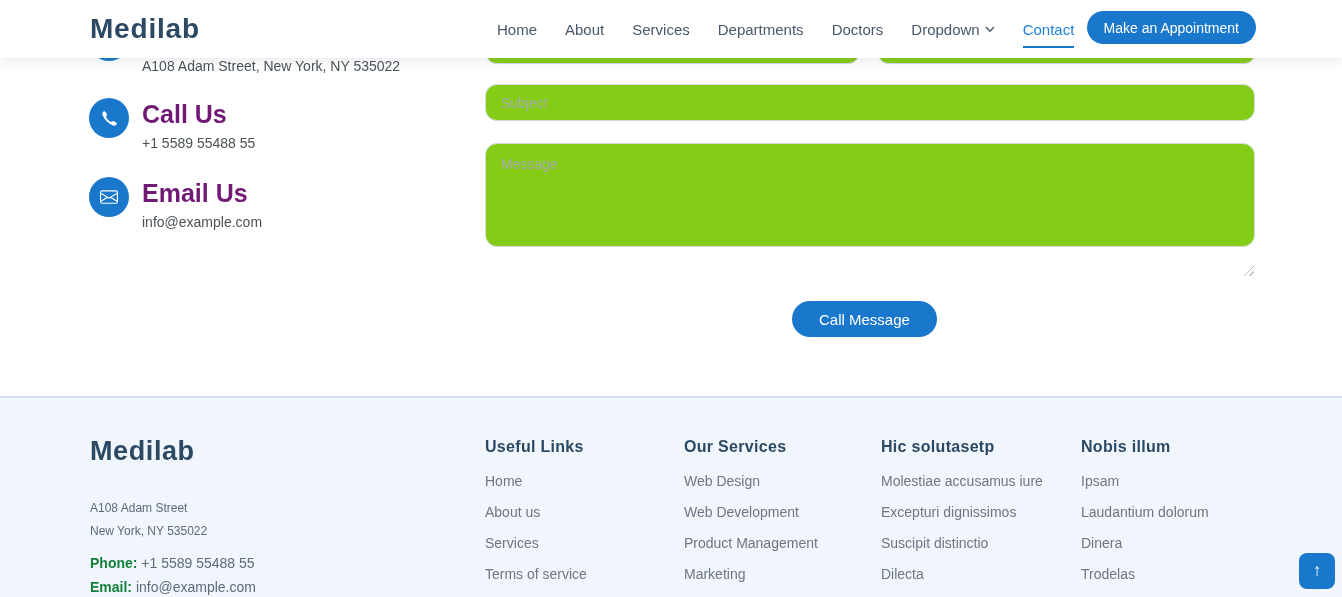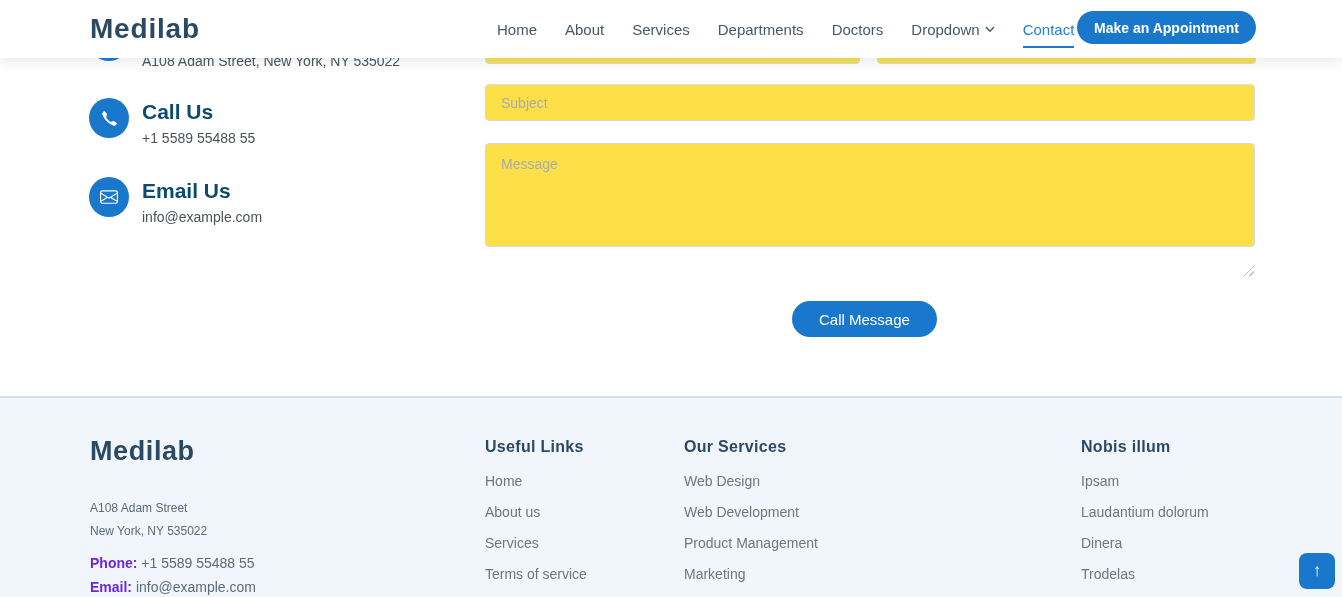--- a/index.html
+++ b/index.html
@@ -15,34 +15,34 @@
   .nav-links { position:absolute; left:497px; top:0; height:100%; display:flex;
                align-items:center; gap:28px; }
   .nav-link { font-size:15px; color:#47586b; text-decoration:none; white-space:nowrap;
               display:flex; align-items:center; cursor:pointer; }
   .nav-link.active { color:#1f82d8; position:relative; }
   .nav-link.active::after { content:""; position:absolute; left:0; right:0; bottom:-10px;
                             height:2px; background:#1977cc; }
   .chev { margin-left:5px; display:inline-flex; }
   .cta-btn { position:absolute; right:86px; top:11px; height:33px; padding:0 17px;
              border-radius:50px; background:#1977cc; color:#fff; font-size:14px;
-             font-weight:bold; border:none; display:flex; align-items:center; cursor:pointer; }
+             font-weight:normal; border:none; display:flex; align-items:center; cursor:pointer; }
 
   
   .info-item { position:absolute; display:flex; z-index:5; }
   .info-item.pos-address { left:89px; top:21px; }
   .info-item.pos-call    { left:89px; top:98px; }
   .info-item.pos-email   { left:89px; top:177px; }
   .info-icon { width:40px; height:40px; border-radius:50%; background:#1977cc; flex:0 0 40px;
                display:flex; align-items:center; justify-content:center; }
   .info-body { margin-left:13px; padding-top:2px; }
-  .info-body h3 { font-size:21px; font-weight:bold; color:#0c4a6e; margin-bottom:6px; }
+  .info-body h3 { font-size:25px; font-weight:bold; color:#701a75; margin-bottom:6px; }
   .info-body p  { font-size:14px; color:#4b5257; }
 
-  .field { position:absolute; border:1px solid #d6dbe0; border-radius:4px; background:#fde047;
+  .field { position:absolute; border:1px solid #d6dbe0; border-radius:12px; background:#84cc16;
            font-family:"Liberation Sans", sans-serif; font-size:14px; color:#444; z-index:4; }
   .field::placeholder { color:#a9abae; opacity:1; }
   .f-name    { left:485px; top:20px;  width:375px; height:44px; padding:0 15px; }
   .f-email   { left:877px; top:20px;  width:379px; height:44px; padding:0 15px; }
   .f-subject { left:485px; top:84px;  width:770px; height:37px; padding:0 15px; }
   .f-message { left:485px; top:143px; width:770px; height:104px; padding:12px 15px;
                resize:none; }
   .resize-grip { position:absolute; left:1243px; top:265px; width:11px; height:11px; z-index:6;
                  background:repeating-linear-gradient(135deg,#bfbfbf 0 1px,transparent 1px 4px);
                  clip-path:polygon(100% 0,100% 100%,0 100%); }
@@ -52,21 +52,21 @@
 
   
   .footer { position:absolute; top:396px; left:0; width:1342px; height:201px;
             background:#f1f6fd; border-top:2px solid #cfe0f2; overflow:hidden; }
   .f-brand { position:absolute; left:90px; top:38px; font-size:27px; font-weight:bold;
              color:#2c4964; letter-spacing:0.6px; }
   .f-address { position:absolute; left:90px; top:99px; font-size:12px; color:#5d6a79;
                line-height:23px; }
   .f-contact-line { position:absolute; left:90px; font-size:14px; color:#5d6a79; }
   .f-phone { top:157px; } .f-email-line { top:181px; }
-  .f-contact-line b { color:#6d28d9; font-weight:bold;text-align:center; }
+  .f-contact-line b { color:#15803d; font-weight:bold;text-align:center; }
   .f-col { position:absolute; top:40px; }
   .f-col-0 { left:485px; } .f-col-1 { left:684px; } .f-col-2 { left:881px; } .f-col-3 { left:1081px; }
   .f-col h4 { font-size:16px; font-weight:bold; color:#2c4964; letter-spacing:0.3px; }
   .f-col ul { list-style:none; margin-top:18px; }
   .f-col li { margin-bottom:17px; line-height:14px; }
   .f-col a { font-size:14px; color:#6f7680; text-decoration:none; cursor:pointer; }
 
   .scroll-top { position:absolute; left:1299px; top:553px; width:36px; height:36px;
                 border:none; border-radius:8px; background:#1977cc; color:#fff; z-index:30;
                 font-size:17px; font-weight:bold; display:flex; align-items:center;
@@ -174,20 +174,30 @@
       <h4>Our Services</h4>
       <ul>
         <li><a>Web Design</a></li>
         <li><a>Web Development</a></li>
         <li><a>Product Management</a></li>
         <li><a>Marketing</a></li>
 
       </ul>
     </div>
 
+    <div class="f-col f-col-2">
+      <h4>Hic solutasetp</h4>
+      <ul>
+        <li><a>Molestiae accusamus iure</a></li>
+        <li><a>Excepturi dignissimos</a></li>
+        <li><a>Suscipit distinctio</a></li>
+        <li><a>Dilecta</a></li>
+
+      </ul>
+    </div>
 
     <div class="f-col f-col-3">
       <h4>Nobis illum</h4>
       <ul>
         <li><a>Ipsam</a></li>
         <li><a>Laudantium dolorum</a></li>
         <li><a>Dinera</a></li>
         <li><a>Trodelas</a></li>
 
       </ul>

